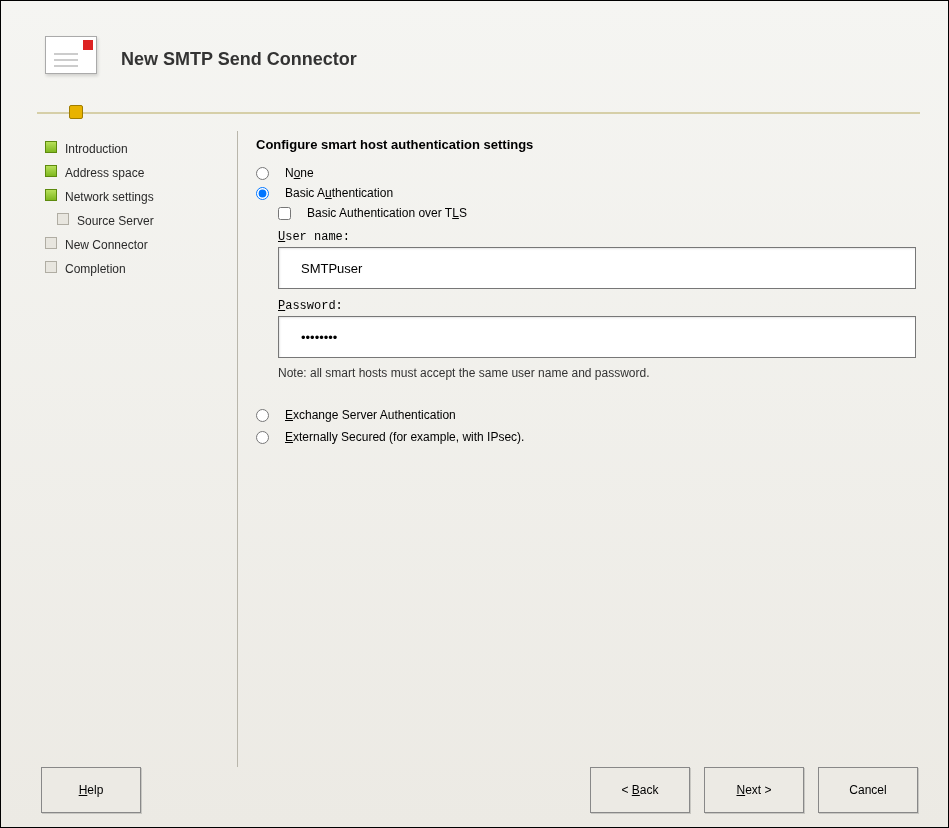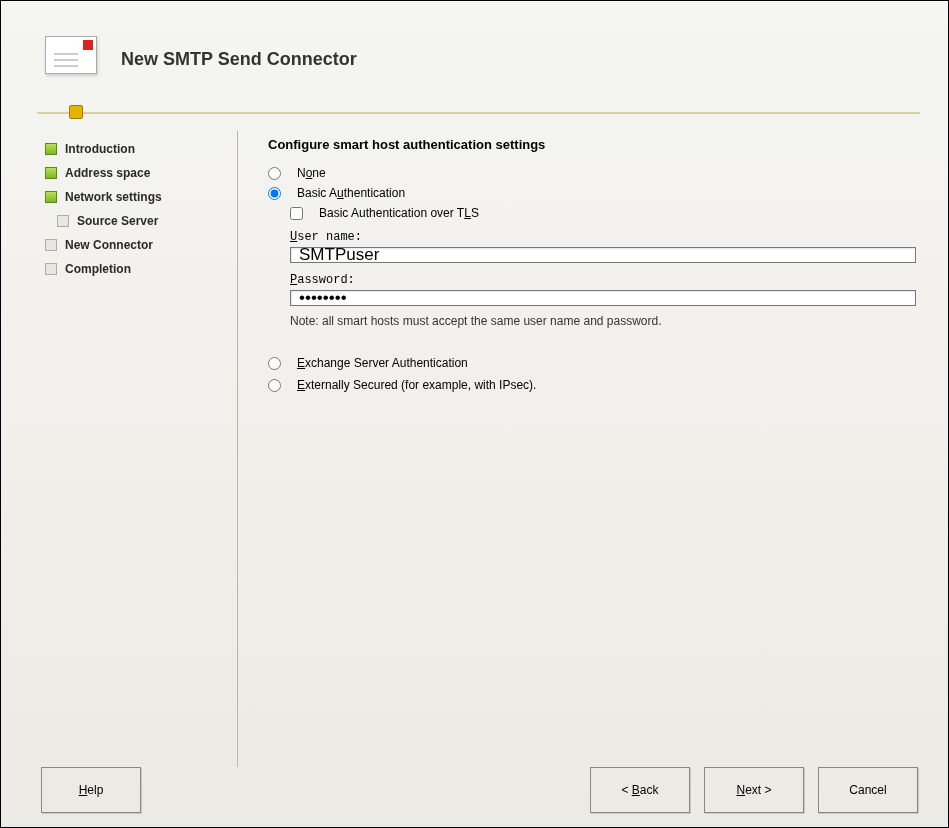--- a/index.html
+++ b/index.html
@@ -91,24 +91,23 @@
     display: flex;
     padding: 16px 28px 0 36px;
     margin-top: 10px;
   }
   .sidebar {
     width: 200px;
     padding-right: 10px;
   }
   .side-item {
     display: flex;
-    align-items: center;
+    align-items: flex-start;
     padding: 4px 8px;
     line-height: 16px;
-    font-weight: bold;
   }
   .side-item.sub {
     padding-left: 20px;
   }
   .side-item .label {
     color: #2a2a2a;
   }
   .side-item.current .label {
     color: #000;
   }
@@ -131,21 +130,20 @@
     border-color: #b0ada3;
   }
   .content-sep {
     width: 1px;
     background: #b9b6ab;
     margin: -6px 18px 0 0;
   }
   .content {
     flex: 1;
     padding-right: 4px;
-    margin-left: 12px;
   }
   .content h3 {
     margin: 0 0 14px 0;
     font-size: 13px;
     font-weight: bold;
   }
   .opt-row {
     display: flex;
     align-items: flex-end;
     margin: 6px 0;
@@ -155,26 +153,26 @@
   .opt-row input[type=checkbox] {
     margin: 0 8px 0 0;
   }
   .indent1 { margin-left: 22px; }
   .field-label {
     margin: 10px 0 3px 0;
     font-family: Liberation Mono, monospace;
   }
   .text-input {
     width: 100%;
-    height: 16px;
-    padding: 3px 8px;
+    height: 42px;
+    padding: 3px 22px;
     border: 1px solid #777;
     background: #fff;
     font-family: inherit;
-    font-size: 17px;
+    font-size: 13px;
     box-shadow: inset 1px 1px 2px rgba(0,0,0,0.1);
   }
   .note {
     margin-top: 8px;
     color: #333;
   }
   .radio-group2 {
     margin-top: 28px;
   }
   .radio-group2 .opt-row { margin: 8px 0; }

